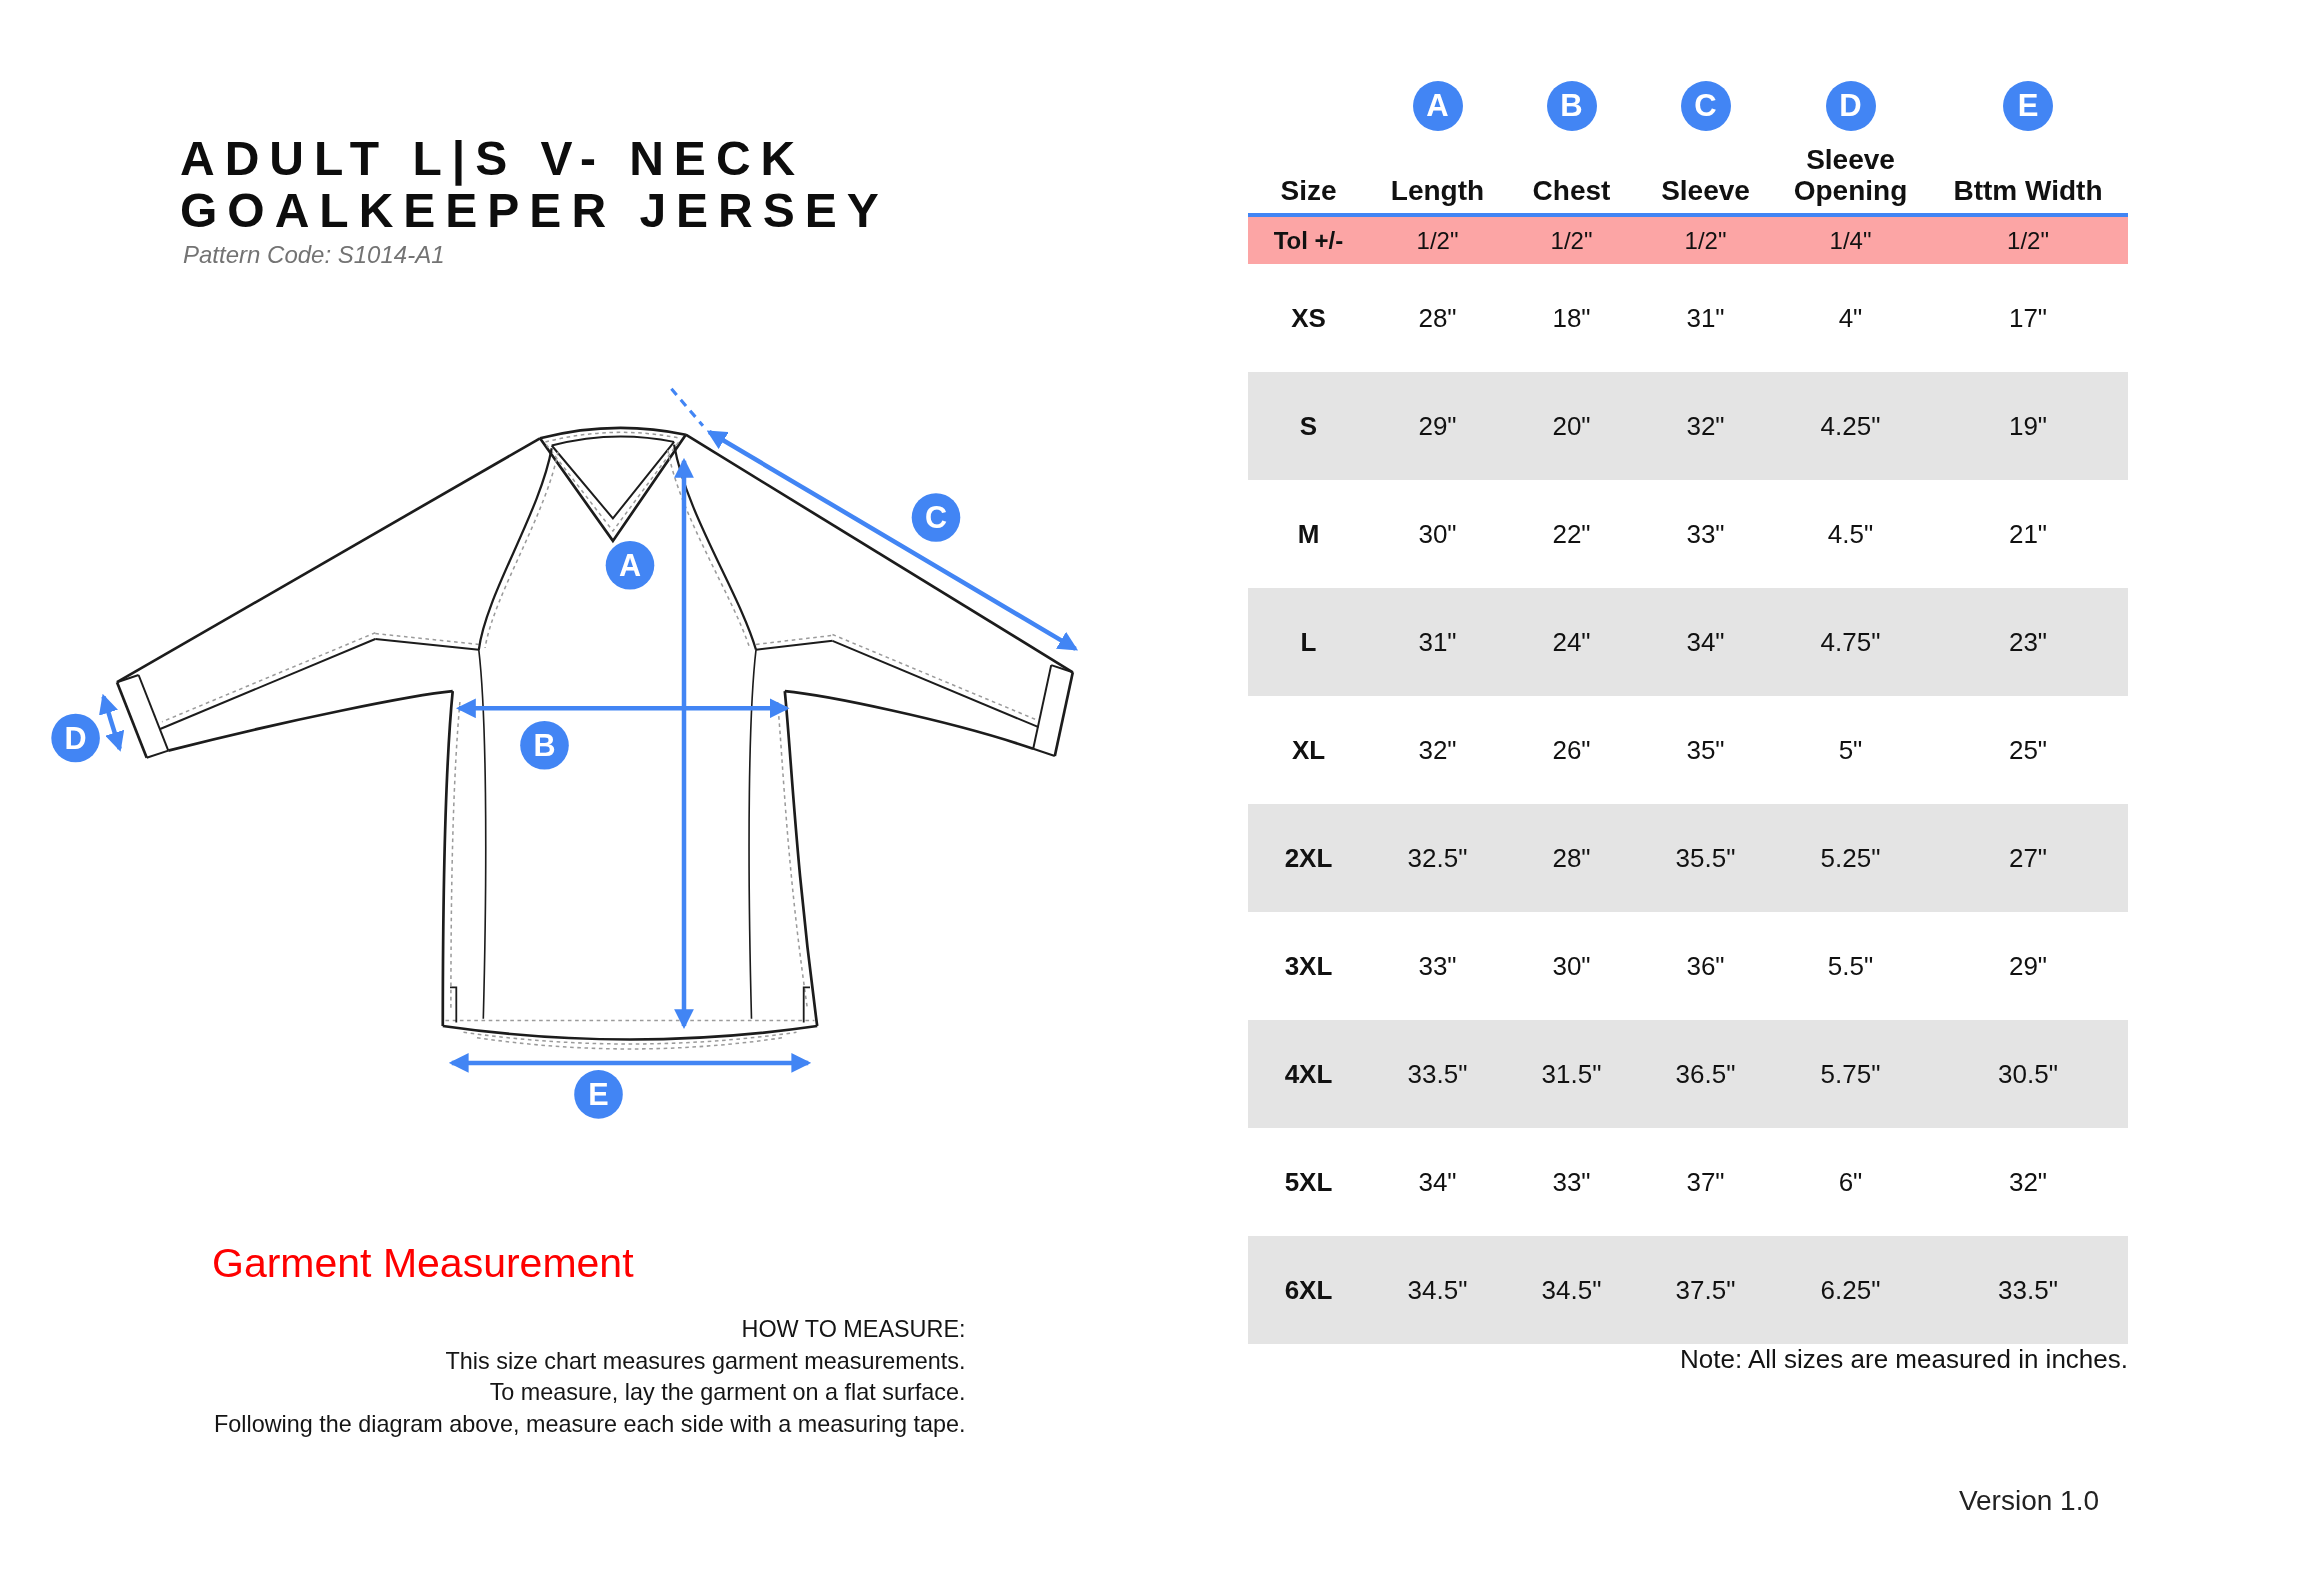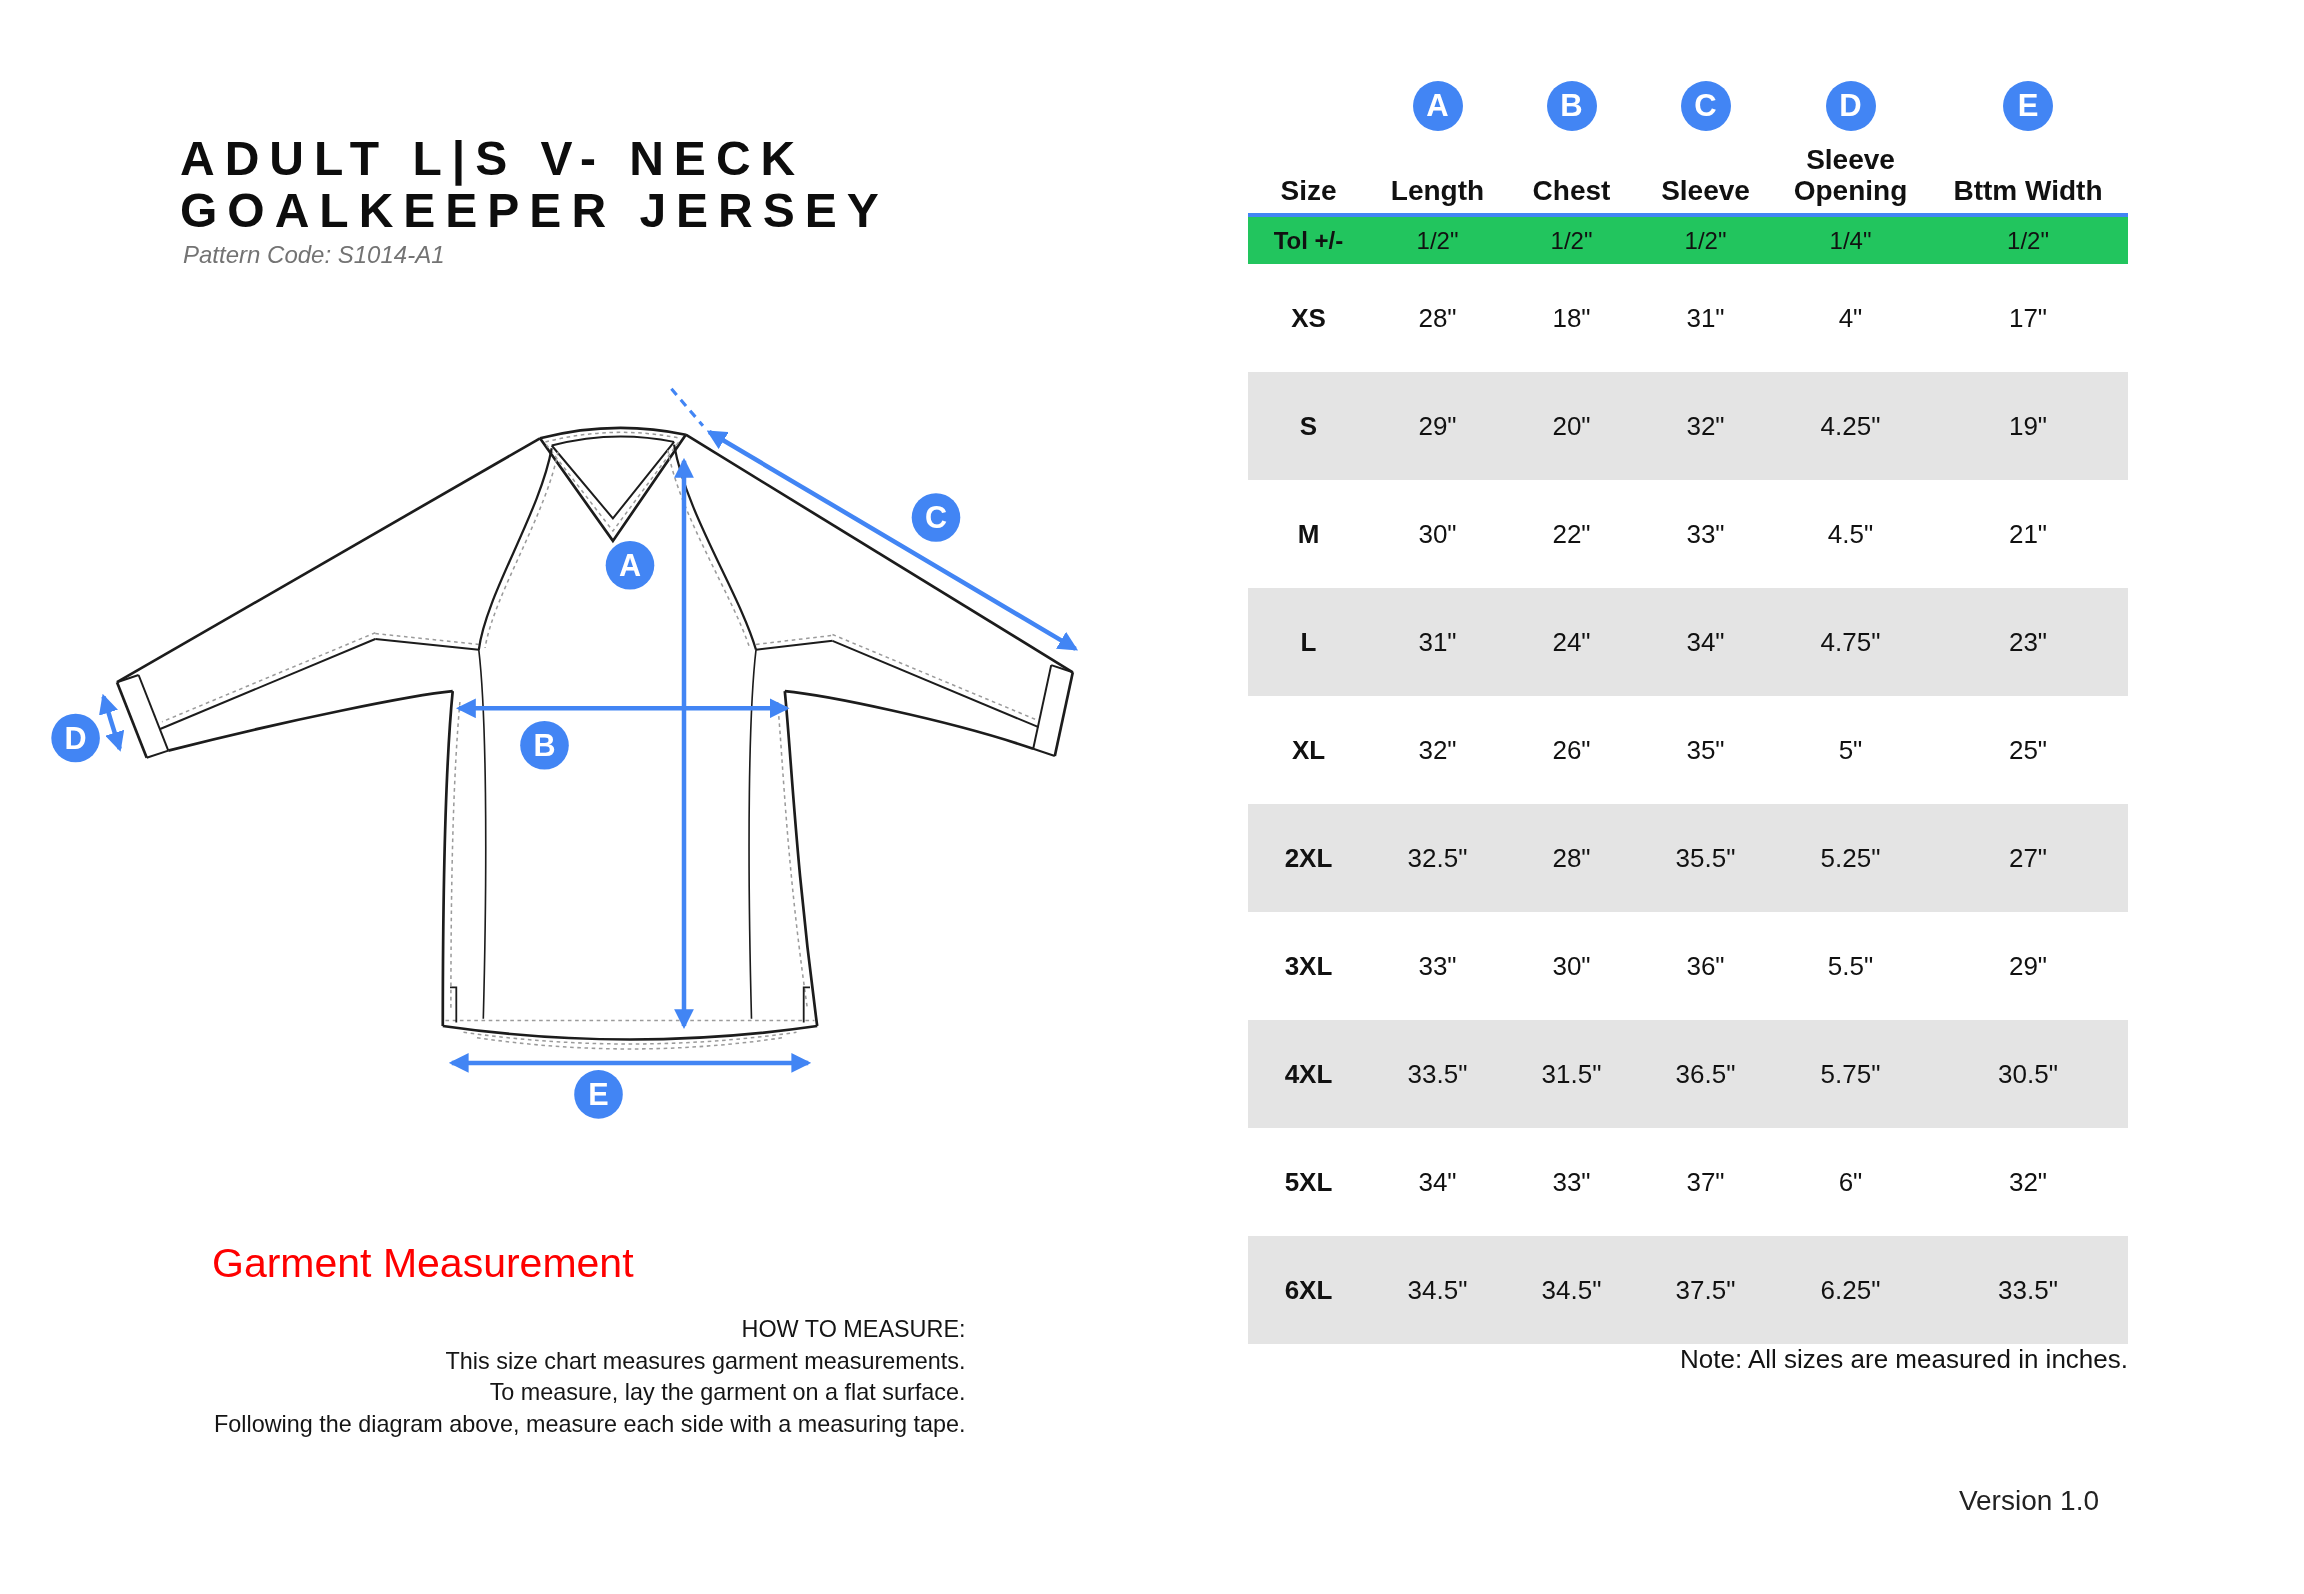--- a/index.html
+++ b/index.html
@@ -30,21 +30,21 @@
 
   
   .chart{position:absolute;left:1248px;top:52px;width:880px;}
   .grid-row{display:grid;grid-template-columns:121px 137px 131px 137px 153px 202px;}
   .markers-row{height:79px;align-items:end;justify-items:center;}
   .badge{width:50px;height:50px;border-radius:50%;background:#4285f4;color:#fff;
     font-weight:bold;font-size:31px;display:flex;align-items:center;justify-content:center;}
   .headers-row{align-items:end;padding-bottom:7.2px;border-bottom:4.5px solid #4285f4;
     font-weight:bold;font-size:28px;line-height:1.08;text-align:center;min-height:86px;box-sizing:border-box;}
   .trow{height:108px;align-items:center;text-align:center;font-size:26px;}
-  .trow.tol{height:47px;font-size:24px;background:#22c55e;}
+  .trow.tol{height:47px;font-size:24px;background:#fca5a5;}
   .trow .size-cell{font-weight:bold;}
   .trow.gray{background:#e4e4e4;}
   .note{text-align:right;font-size:26px;color:#141414;}
 </style>
 </head>
 <body>
 
 <div class="canvas">
 
   <div class="title-block">

